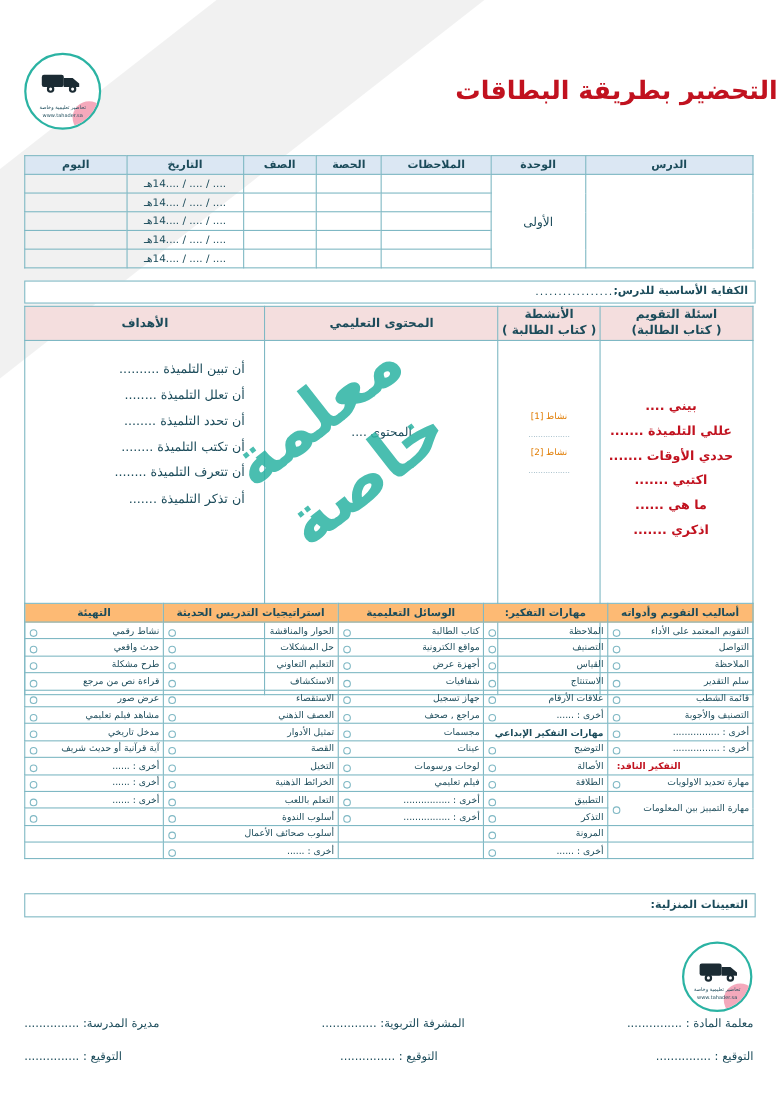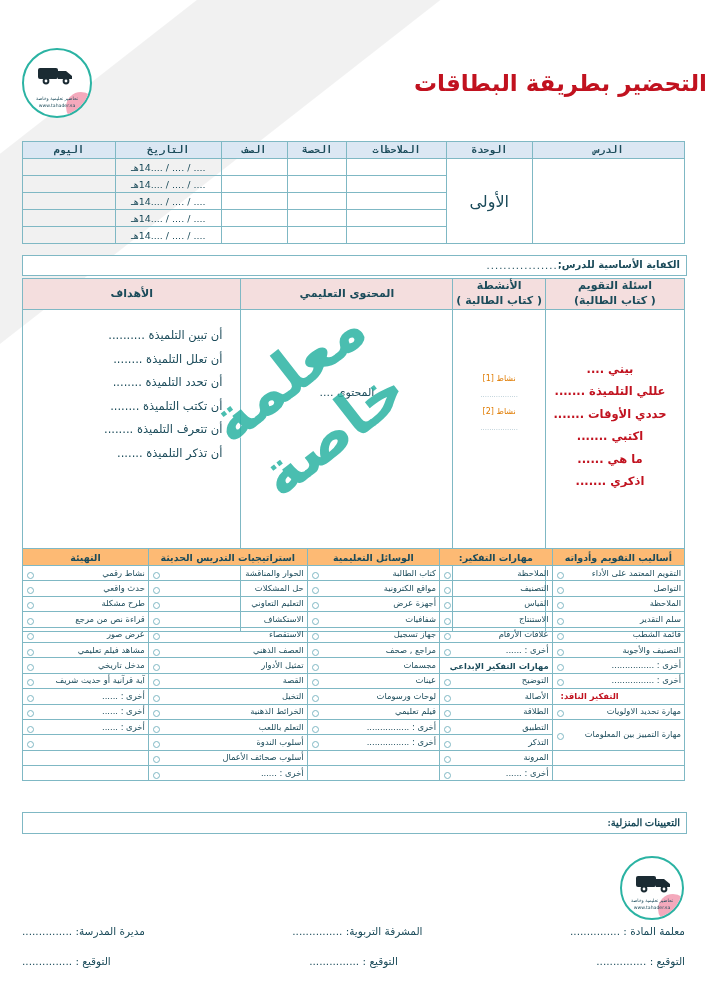--- a/index.html
+++ b/index.html
@@ -39,21 +39,21 @@
   h1.title{
     position:absolute;top:70px;left:0;width:707px;text-align:right;
     font-size:23px;font-weight:bold;color:#c1121f;margin:0;
   }
 
   table{border-collapse:collapse;}
   td,th{border:1px solid #7fb8c4;padding:0;font-size:9px;color:#1b4b5a;text-align:center;vertical-align:middle;}
 
   
   .t-top{position:absolute;top:141px;left:22px;width:663px;}
-  .t-top th{background:#dbe7f3;font-weight:bold;height:16px;font-size:10px;font-family:Liberation Mono, monospace;}
+  .t-top th{background:#dbe7f3;font-weight:bold;height:16px;font-size:10px;}
   .t-top td{height:16px;}
   .t-date{font-size:9.5px;color:#1b4b5a;direction:rtl;}
 
   
   .comp{position:absolute;top:255px;left:22px;width:663px;height:19px;
         border:1px solid #7fb8c4;background:#fff;}
   .comp .lbl{position:absolute;right:6px;top:3px;font-size:10px;font-weight:bold;color:#1b4b5a;}
   .comp .dots{position:absolute;right:120px;top:4px;font-size:10px;color:#1b4b5a;letter-spacing:1px;}
 
   
@@ -70,21 +70,21 @@
   .t-bot{position:absolute;top:548px;left:22px;width:663px;}
   .t-bot th{background:#fdba74;font-weight:bold;font-size:9.5px;height:16px;}
   .t-bot td{height:14.4px;font-size:8.4px;text-align:right;padding:0 3px 0 2px;position:relative;}
   .t-bot td .cb{display:inline-block;width:5px;height:5px;border:1px solid #7fb8c4;
                 border-radius:50%;float:left;margin:4px 2px 0 2px;}
   .sub{font-weight:bold;color:#1b4b5a;}
   .red{color:#c1121f;}
 
   
   .home{position:absolute;top:812px;left:22px;width:663px;height:20px;border:1px solid #7fb8c4;}
-  .home .lbl{position:absolute;right:6px;top:4px;font-size:10px;font-weight:bold;font-family:Liberation Serif, serif;}
+  .home .lbl{position:absolute;right:6px;top:4px;font-size:10px;font-weight:bold;}
   .home .val{position:absolute;right:0;left:0;top:4px;text-align:center;font-size:9px;}
 
   
   .footer{position:absolute;top:925px;left:22px;width:663px;font-size:10.5px;direction:rtl;color:#1b4b5a;}
   .frow{display:flex;justify-content:space-between;margin-bottom:18px;}
   .fitem{white-space:nowrap;text-align:right;}
 </style>
 </head>
 <body>
 
@@ -144,21 +144,21 @@
       <th>الدرس</th>
       <th>الوحدة</th>
       <th>الملاحظات</th>
       <th>الحصة</th>
       <th>الصف</th>
       <th>التاريخ</th>
       <th>اليوم</th>
     </tr>
     <tr>
       <td rowspan="5"></td>
-      <td rowspan="5" style="font-size:16px;margin-top:24px;">الأولى</td>
+      <td rowspan="5" style="font-size:11px;margin-top:24px;">الأولى</td>
       <td></td>
       <td></td>
       <td></td>
       <td class="t-date">.... / .... / ....14هـ</td>
       <td></td>
     </tr>
     <tr>
       <td></td>
       <td></td>
       <td></td>

